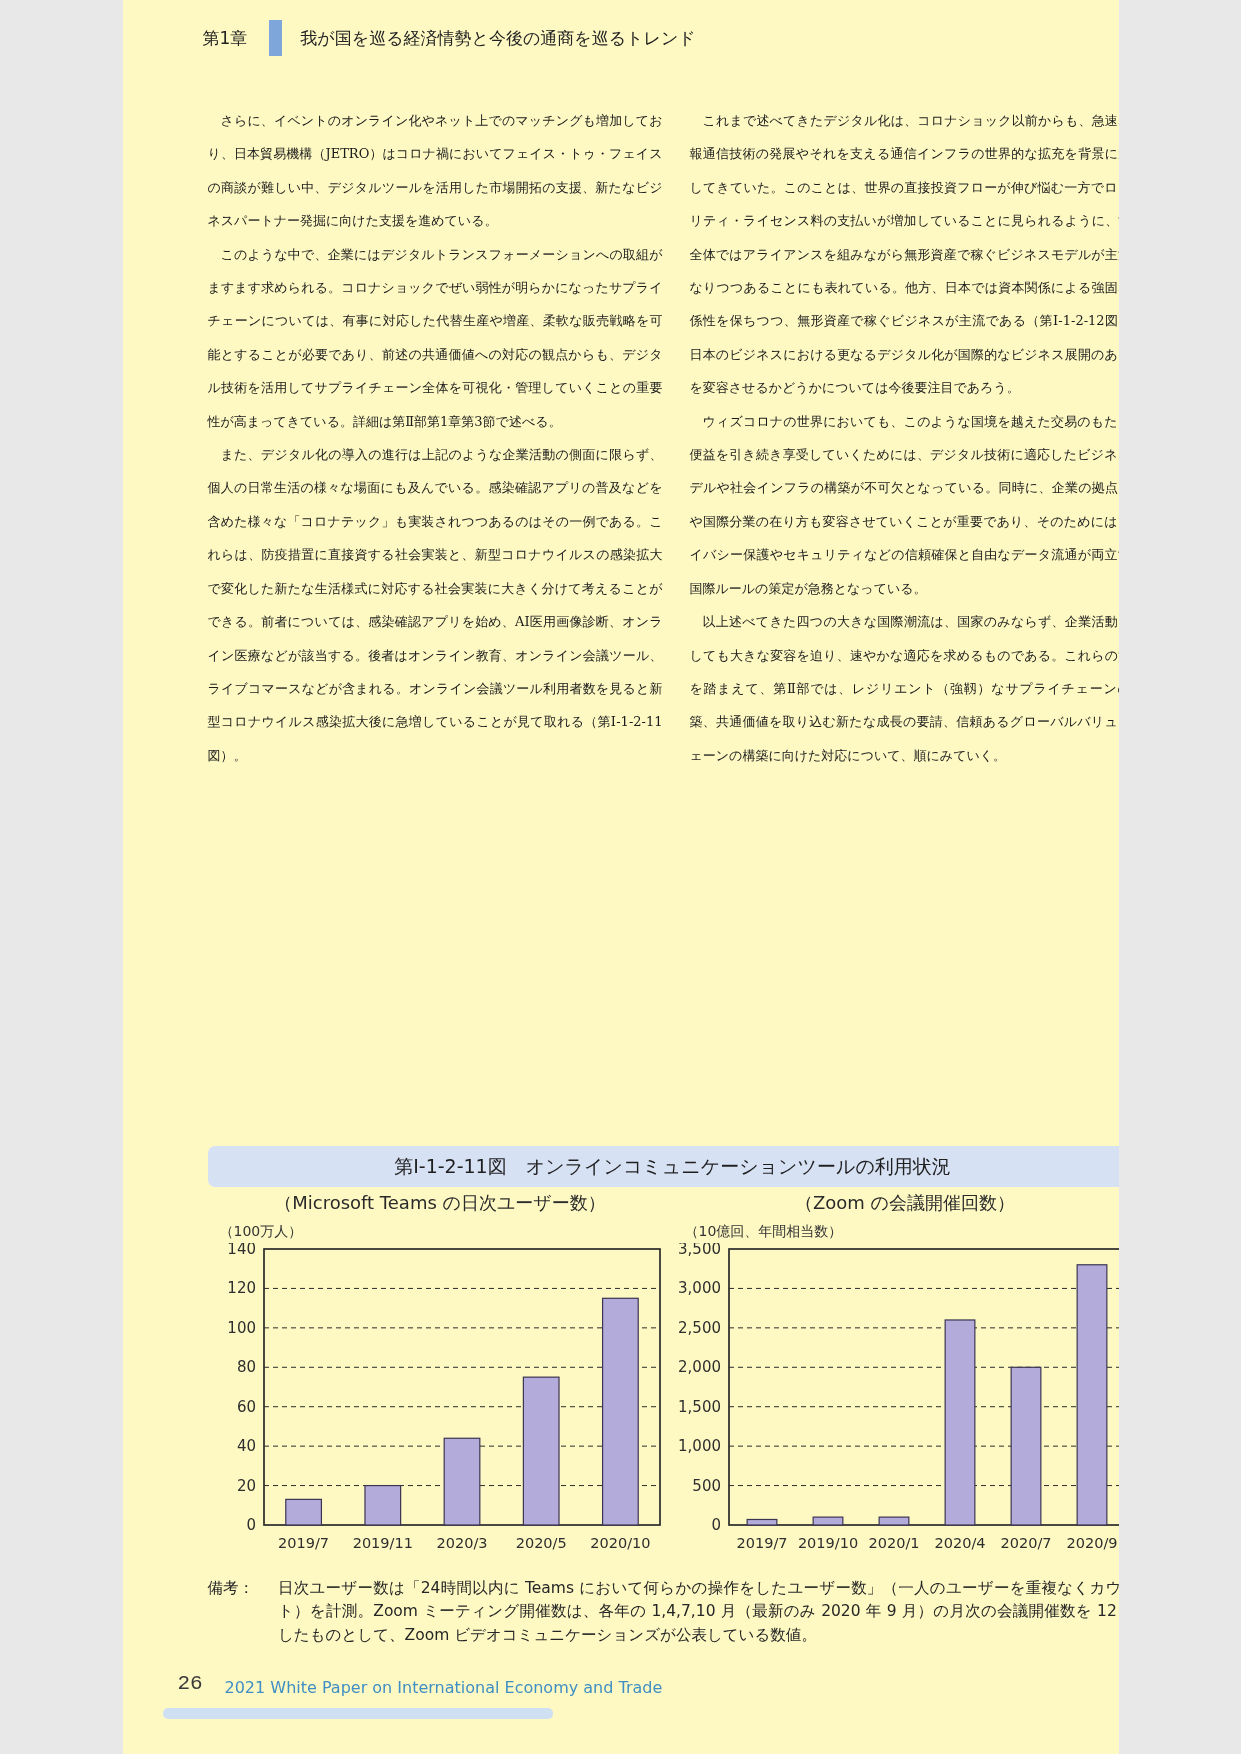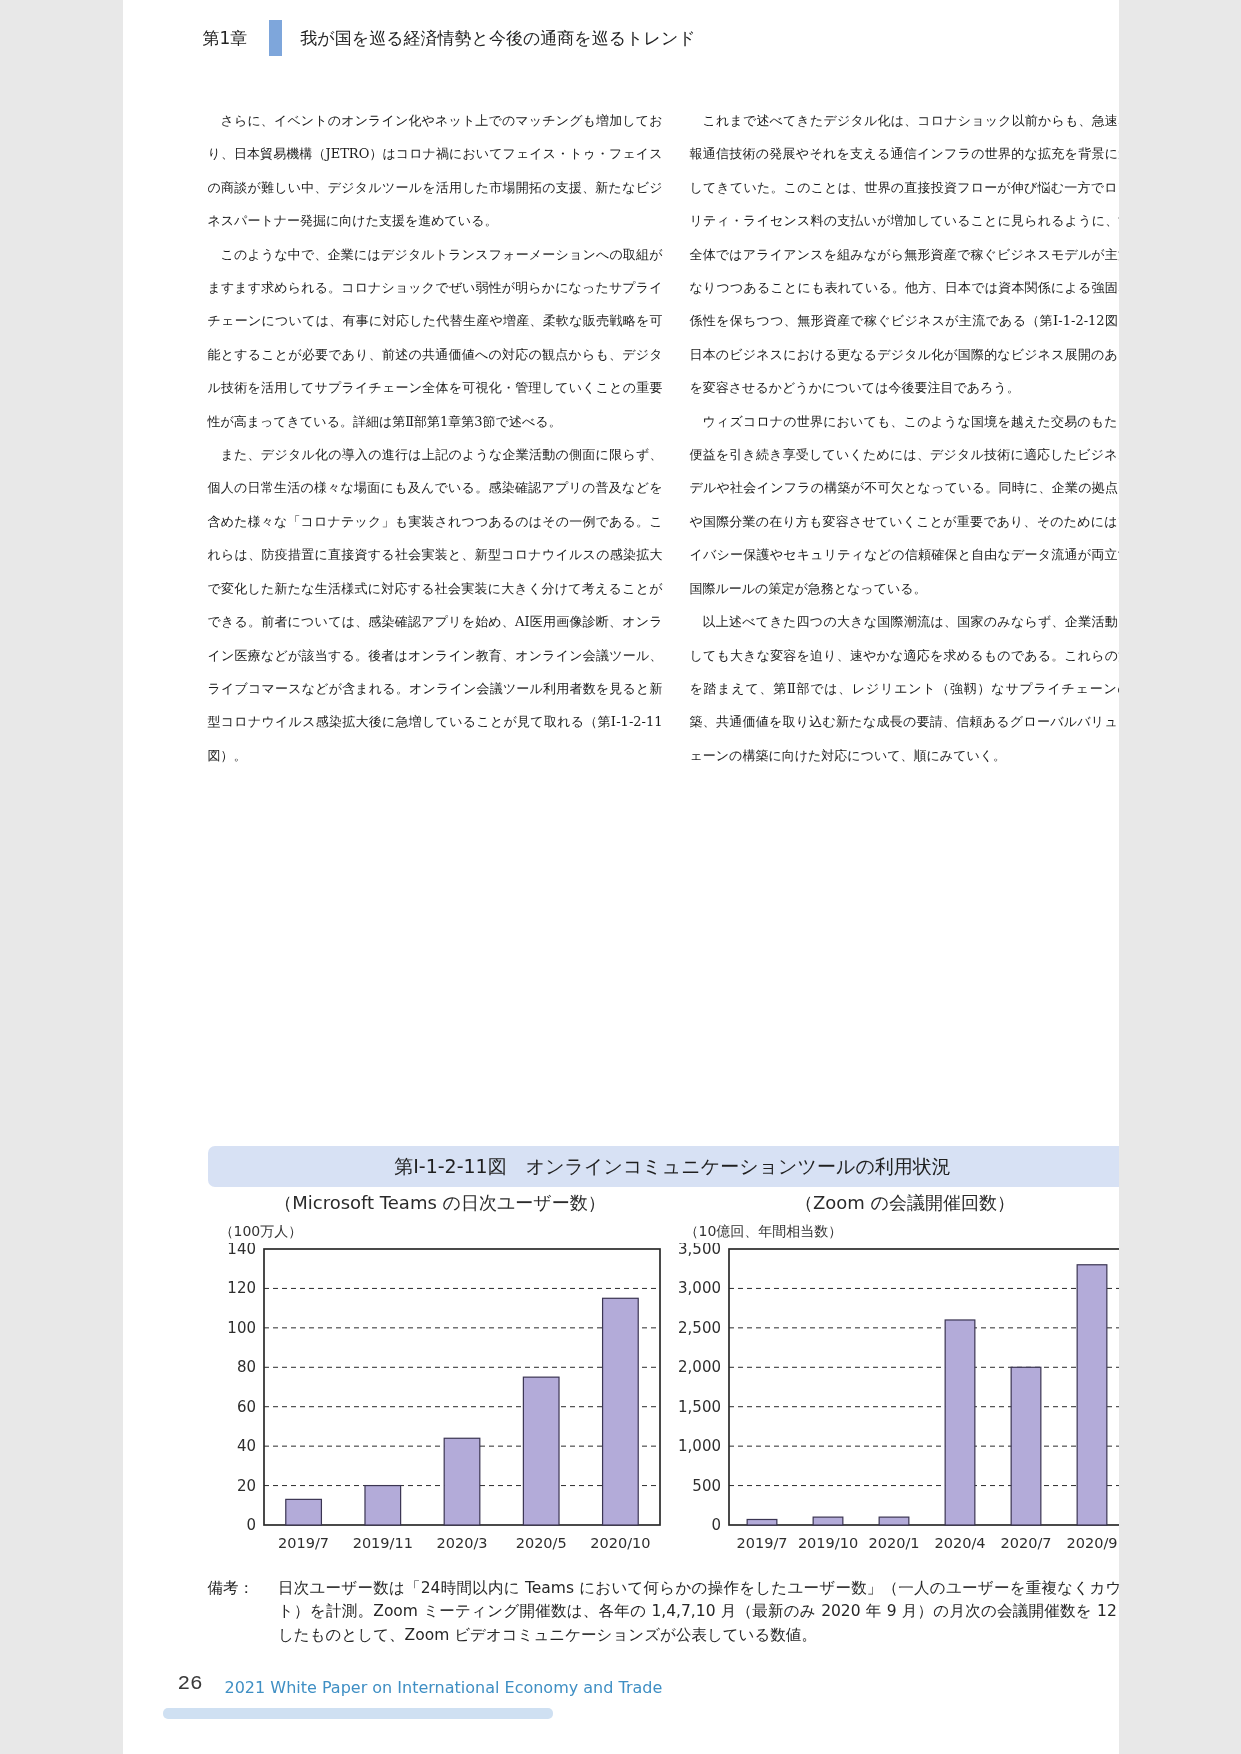--- a/index.html
+++ b/index.html
@@ -1,17 +1,17 @@
 <!DOCTYPE html>
 <html><head>
 <meta charset="utf-8">
 <style>
   html,body{margin:0;padding:0;background:#e8e8e8;}
   .page{
-    position:relative;width:996px;height:1754px;background:#ffffff;
+    position:relative;width:996px;height:1754px;background:#fef9c3;
     margin:0 auto;overflow:hidden;
     font-family:"DejaVu Serif","Liberation Serif",serif;color:#1b1b1b;
   }
   
   .chapter-header{position:absolute;top:20px;left:80px;display:flex;align-items:center;
     font-family:"DejaVu Sans","Liberation Sans",sans-serif;font-size:17px;color:#222;}
   .chapter-bar{display:inline-block;width:13px;height:36px;background:#7ea6db;margin:0 18px 0 22px;}
   
   .columns{position:absolute;top:104px;left:85px;width:937px;display:flex;gap:27px;}
   .col{width:455px;font-size:13px;line-height:33.4px;text-align:justify;}

